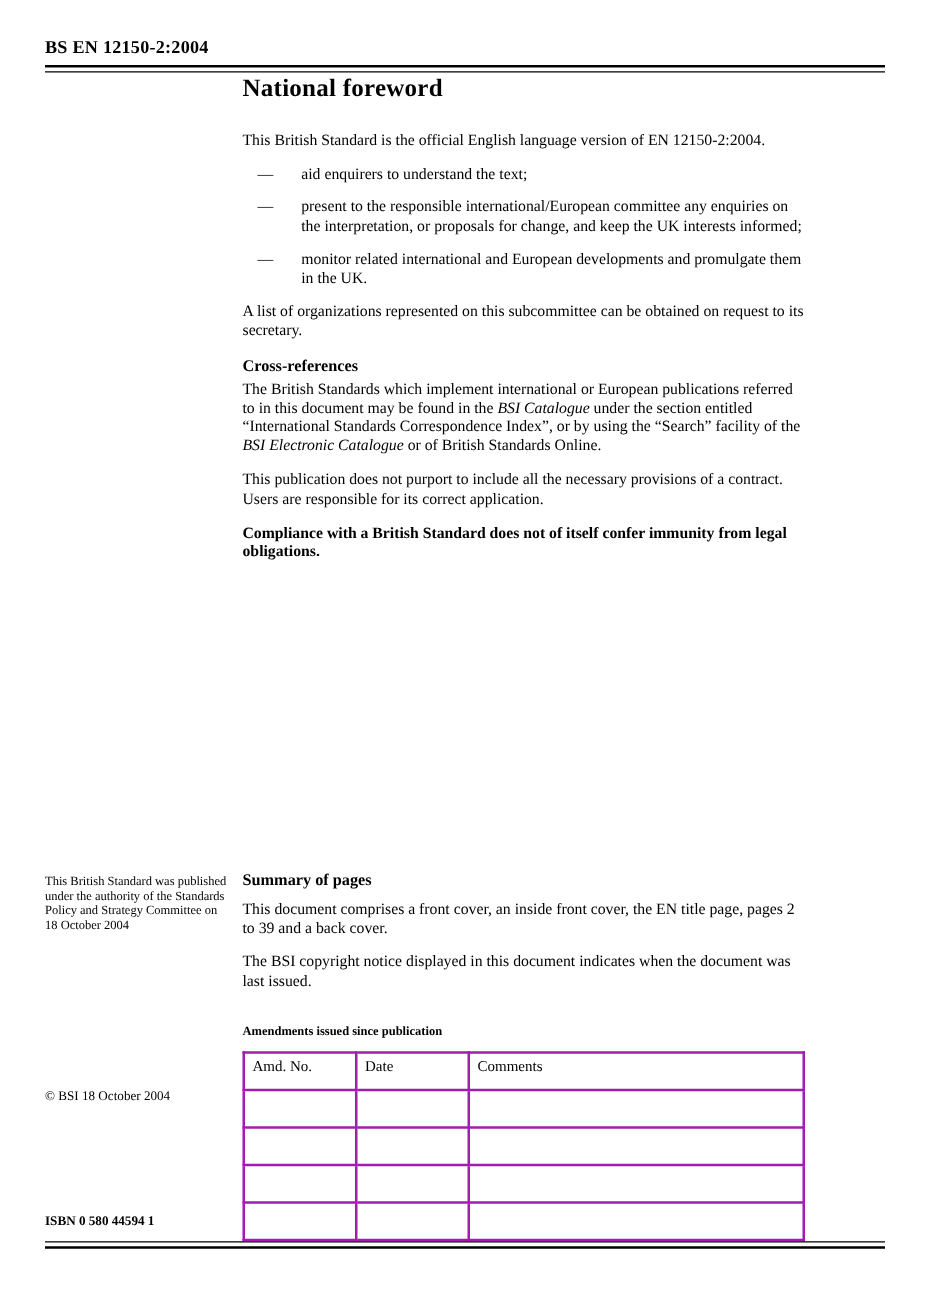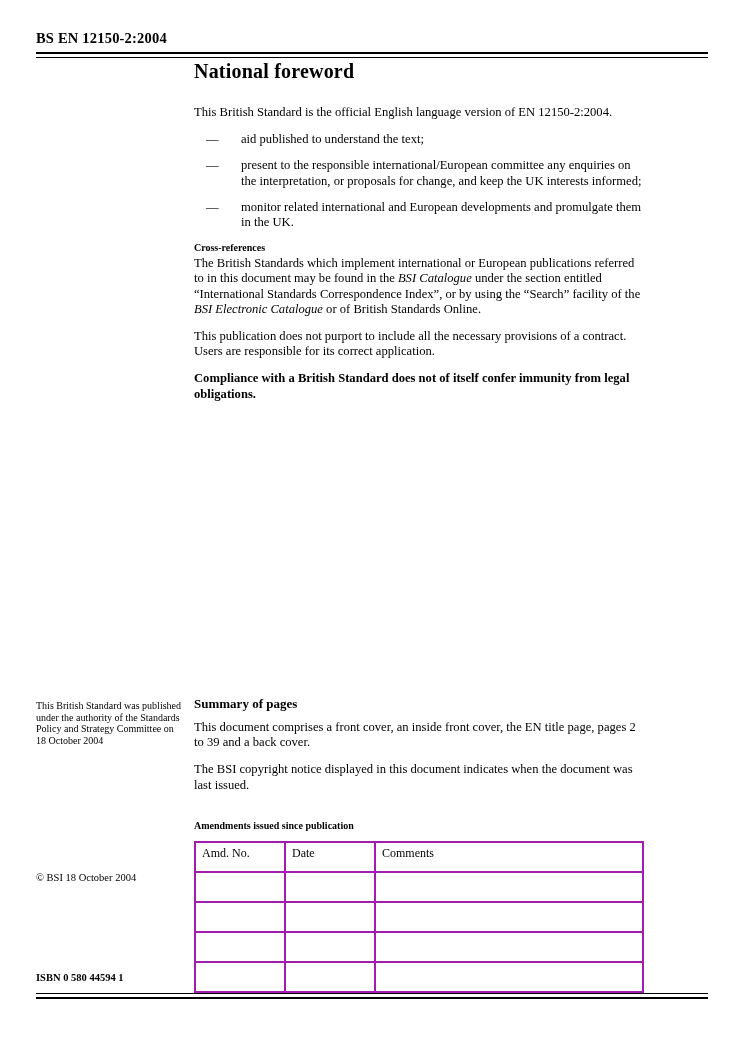--- a/index.html
+++ b/index.html
@@ -83,21 +83,21 @@
     line-height: 15.2px;
     padding-left: 47px;
     margin-bottom: 11px;
   }
   .dash-list li .dash {
     position: absolute;
     left: 12px;
     top: 0;
   }
   .sub-head {
-    font-size: 10px;
+    font-size: 13px;
     font-weight: bold;
     margin: 0 0 3px 0;
   }
   .bold-note {
     font-size: 12.6px;
     line-height: 15.2px;
     font-weight: bold;
     margin: 0;
   }
   .ital {
@@ -203,32 +203,33 @@
   <div class="rule-thin"></div>
 
   <div class="main">
     <h1 class="foreword-title">National foreword</h1>
 
     <p class="body-text">This British Standard is the official English language version of EN 12150-2:2004.</p>
 
     <ul class="dash-list">
       <li>
         <span class="dash">—</span>
-        <span>aid published to understand the text;</span>
+        <span>aid enquirers to understand the text;</span>
       </li>
       <li>
         <span class="dash">—</span>
         <span>present to the responsible international/European committee any enquiries on the interpretation, or proposals for change, and keep the UK interests informed;</span>
       </li>
       <li>
         <span class="dash">—</span>
         <span>monitor related international and European developments and promulgate them in the UK.</span>
       </li>
     </ul>
 
+    <p class="body-text">A list of organizations represented on this subcommittee can be obtained on request to its secretary.</p>
 
     <div class="sub-head">Cross-references</div>
 
     <p class="body-text"><span>The British Standards which implement international or European publications referred to in this document may be found in the </span><span class="ital">BSI Catalogue</span><span> under the section entitled “International Standards Correspondence Index”, or by using the “Search” facility of the </span><span class="ital">BSI Electronic Catalogue</span><span> or of British Standards Online.</span></p>
 
     <p class="body-text">This publication does not purport to include all the necessary provisions of a contract. Users are responsible for its correct application.</p>
 
     <p class="bold-note">Compliance with a British Standard does not of itself confer immunity from legal obligations.</p>
   </div>
 

